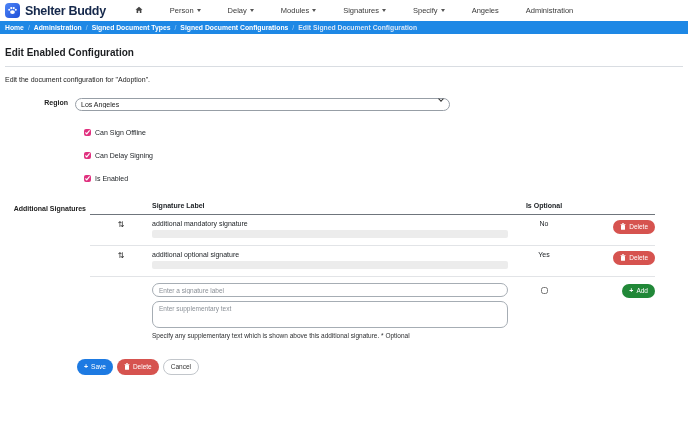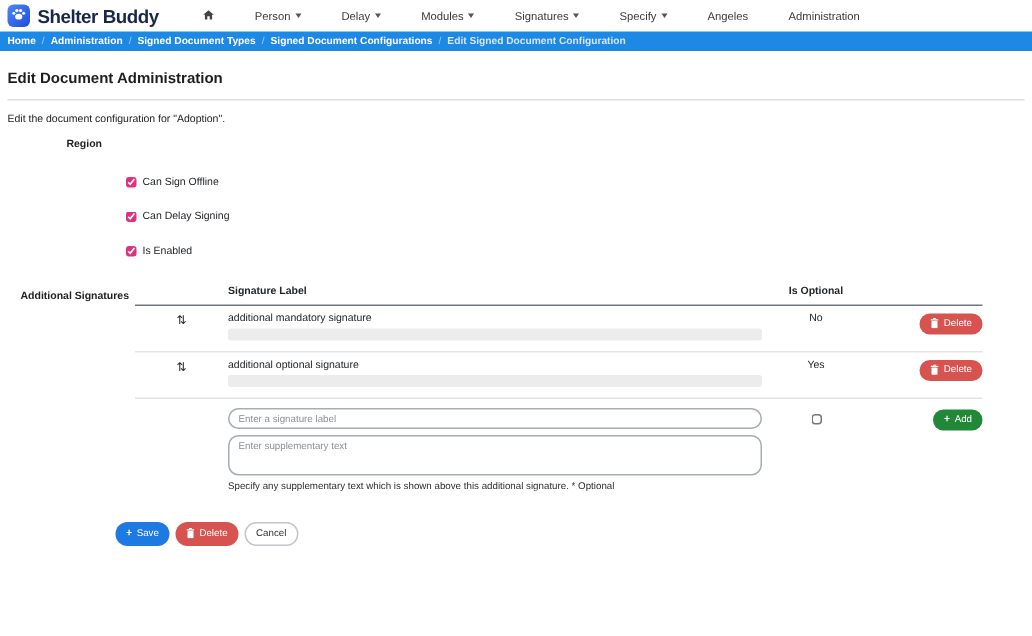--- a/index.html
+++ b/index.html
@@ -159,26 +159,32 @@
   <span class="crumb">Administration</span>
   <span class="crumb-sep">/</span>
   <span class="crumb">Signed Document Types</span>
   <span class="crumb-sep">/</span>
   <span class="crumb">Signed Document Configurations</span>
   <span class="crumb-sep">/</span>
   <span class="crumb active">Edit Signed Document Configuration</span>
 </div>
 
 <div class="content">
-  <div class="page-title">Edit Document Administration</div>
+  <div class="page-title">Edit Enabled Configuration</div>
   <hr class="title-hr">
   <p class="intro">Edit the document configuration for "Adoption".</p>
 
   <div class="region-row">
     <label class="field-label">Region</label>
+    <span class="select-wrap">
+      <select class="region-select">
+        <option>Los Angeles</option>
+      </select>
+      <span class="select-caret"></span>
+    </span>
   </div>
 
   <div class="checkbox-row">
     <input type="checkbox" checked="checked" style="">
     <span>Can Sign Offline</span>
   </div>
   <div class="checkbox-row">
     <input type="checkbox" checked="checked" style="">
     <span>Can Delay Signing</span>
   </div>

